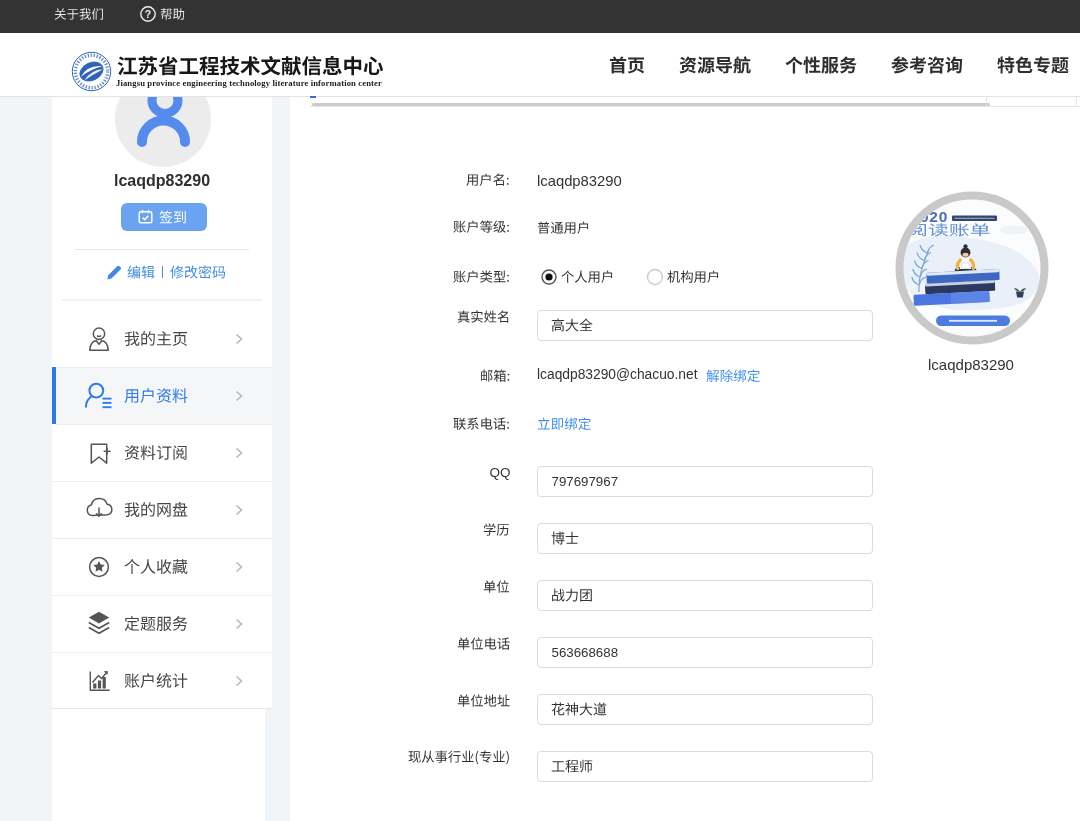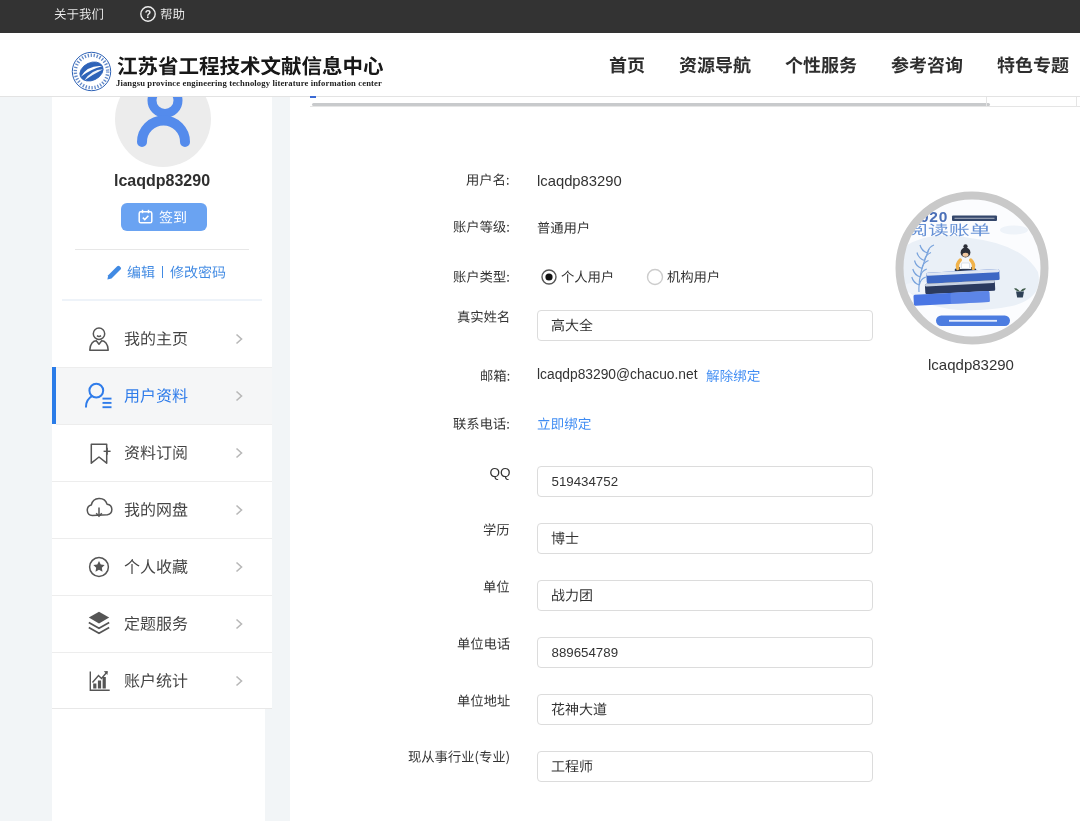--- a/index.html
+++ b/index.html
@@ -238,28 +238,28 @@
 <div style="position:absolute;left:537px;top:310px;width:336px;height:31px;background:#fff;border:1px solid #dcdcdc;border-radius:4px;"></div>
 <div style="position:absolute;left:537px;top:466px;width:336px;height:31px;background:#fff;border:1px solid #dcdcdc;border-radius:4px;"></div>
 <div style="position:absolute;left:537px;top:523px;width:336px;height:31px;background:#fff;border:1px solid #dcdcdc;border-radius:4px;"></div>
 <div style="position:absolute;left:537px;top:580px;width:336px;height:31px;background:#fff;border:1px solid #dcdcdc;border-radius:4px;"></div>
 <div style="position:absolute;left:537px;top:637px;width:336px;height:31px;background:#fff;border:1px solid #dcdcdc;border-radius:4px;"></div>
 <div style="position:absolute;left:537px;top:694px;width:336px;height:31px;background:#fff;border:1px solid #dcdcdc;border-radius:4px;"></div>
 <div style="position:absolute;left:537px;top:751px;width:336px;height:31px;background:#fff;border:1px solid #dcdcdc;border-radius:4px;"></div>
 <svg style="position:absolute;left:550.5px;top:314.8px;overflow:visible" width="42.0" height="21.0" viewBox="0 -15.40 42.0 21.00">
       <path d="M4 -7.8H10.1V-6.6H4ZM3 -8.6V-5.8H11.2V-8.6ZM6.2 -11.6 6.6 -10.3H0.8V-9.4H13.1V-10.3H7.7C7.6 -10.8 7.4 -11.3 7.2 -11.8ZM1.3 -5V1.1H2.4V-4.1H11.6V0C11.6 0.2 11.6 0.2 11.4 0.2C11.2 0.2 10.6 0.2 10 0.2C10.1 0.4 10.2 0.8 10.3 1C11.2 1 11.8 1 12.2 0.9C12.5 0.7 12.7 0.5 12.7 0V-5ZM3.9 -3.3V0.3H4.9V-0.4H9.9V-3.3ZM4.9 -2.5H8.9V-1.2H4.9ZM20.5 -11.7C20.4 -10.6 20.5 -9.2 20.2 -7.7H14.9V-6.7H20.1C19.5 -4 18.1 -1.3 14.6 0.2C14.9 0.4 15.2 0.8 15.4 1.1C18.8 -0.5 20.3 -3.2 21 -5.9C22.1 -2.7 23.9 -0.2 26.6 1.1C26.8 0.8 27.1 0.4 27.4 0.1C24.7 -1 22.9 -3.6 21.9 -6.7H27.2V-7.7H21.4C21.6 -9.2 21.6 -10.6 21.6 -11.7ZM34.9 -11.9C33.5 -9.7 30.9 -7.6 28.4 -6.5C28.6 -6.2 28.9 -5.9 29.1 -5.6C29.7 -5.9 30.2 -6.2 30.8 -6.6V-5.7H34.5V-3.5H30.8V-2.5H34.5V-0.2H29.1V0.7H41V-0.2H35.5V-2.5H39.3V-3.5H35.5V-5.7H39.3V-6.6C39.9 -6.2 40.4 -5.9 41 -5.6C41.1 -5.9 41.4 -6.2 41.7 -6.4C39.4 -7.6 37.3 -9.1 35.6 -11.1L35.8 -11.5ZM30.8 -6.6C32.4 -7.6 33.9 -8.9 35 -10.3C36.3 -8.8 37.7 -7.6 39.3 -6.6Z" fill="#333333"></path>
     </svg>
-<div style="position:absolute;left:551.5px;top:474.3px;font:normal 13.3px &quot;Liberation Sans&quot;, sans-serif;color:#333333;white-space:nowrap;">519434752</div>
+<div style="position:absolute;left:551.5px;top:474.3px;font:normal 13.3px &quot;Liberation Sans&quot;, sans-serif;color:#333333;white-space:nowrap;">797697967</div>
 <svg style="position:absolute;left:550.5px;top:527.7px;overflow:visible" width="28.0" height="21.0" viewBox="0 -15.40 28.0 21.00">
       <path d="M5.8 -1.6C6.5 -1.1 7.3 -0.3 7.6 0.3L8.4 -0.3C8 -0.9 7.2 -1.6 6.5 -2.1ZM5.5 -8.6V-3.8H6.4V-4.8H8.5V-3.9H9.5V-4.8H11.7V-3.8H12.7V-8.6H9.5V-9.4H13.4V-10.2H12.4L12.7 -10.7C12.3 -11 11.4 -11.5 10.8 -11.7L10.3 -11.1C10.8 -10.9 11.4 -10.5 11.9 -10.2H9.5V-11.8H8.5V-10.2H4.7V-9.4H8.5V-8.6ZM8.5 -6.3V-5.5H6.4V-6.3ZM9.5 -6.3H11.7V-5.5H9.5ZM8.5 -7H6.4V-7.8H8.5ZM9.5 -7V-7.8H11.7V-7ZM10.3 -4.2V-3.1H4.3V-2.2H10.3V0C10.3 0.2 10.3 0.2 10.1 0.2C9.9 0.2 9.2 0.2 8.5 0.2C8.6 0.5 8.8 0.8 8.8 1.1C9.8 1.1 10.4 1.1 10.8 1C11.2 0.8 11.3 0.6 11.3 0V-2.2H13.5V-3.1H11.3V-4.2ZM2.3 -11.8V-8.1H0.6V-7.1H2.3V1.1H3.3V-7.1H5V-8.1H3.3V-11.8ZM20.4 -11.7V-7.3H14.7V-6.3H20.4V-0.7H15.5V0.3H26.5V-0.7H21.5V-6.3H27.3V-7.3H21.5V-11.7Z" fill="#333333"></path>
     </svg>
 <svg style="position:absolute;left:550.5px;top:584.7px;overflow:visible" width="42.0" height="21.0" viewBox="0 -15.40 42.0 21.00">
       <path d="M10.7 -10.8C11.3 -10.2 11.9 -9.3 12.1 -8.7L12.9 -9.2C12.6 -9.7 12 -10.6 11.4 -11.2ZM1.1 -5.4V0.9H2.1V0.1H5.9V0.8H6.9V-5.4H4.3V-8.1H7.2V-9H4.3V-11.7H3.3V-5.4ZM2.1 -0.9V-4.5H5.9V-0.9ZM8.9 -11.7C8.9 -10.2 9 -8.8 9.1 -7.5L7.1 -7.3L7.3 -6.3L9.2 -6.6C9.4 -4.9 9.6 -3.4 9.9 -2.2C9 -1.2 8.1 -0.4 7 0.1C7.3 0.3 7.6 0.6 7.8 0.8C8.7 0.4 9.5 -0.3 10.2 -1.1C10.7 0.3 11.4 1.1 12.2 1.1C12.8 1.1 13.3 0.5 13.6 -1.7C13.4 -1.8 13 -2 12.8 -2.2C12.7 -0.8 12.5 -0.1 12.2 -0.1C11.7 -0.1 11.3 -0.8 11 -2C11.9 -3.2 12.7 -4.7 13.1 -6.1L12.3 -6.6C12 -5.4 11.4 -4.2 10.7 -3.2C10.4 -4.2 10.3 -5.4 10.1 -6.8L13.4 -7.2L13.2 -8.1L10.1 -7.7C10 -8.9 9.9 -10.3 9.9 -11.7ZM19.7 -11.7V-9.3V-8.7H15.2V-7.6H19.7C19.5 -5 18.6 -1.9 14.7 0.4C15 0.5 15.4 0.9 15.6 1.2C19.6 -1.3 20.6 -4.7 20.8 -7.6H25.6C25.3 -2.7 25 -0.7 24.5 -0.2C24.3 -0 24.1 0 23.8 0C23.5 0 22.6 -0 21.6 -0.1C21.8 0.2 22 0.7 22 1C22.9 1 23.8 1.1 24.2 1C24.8 1 25.1 0.9 25.4 0.4C26.1 -0.3 26.3 -2.4 26.7 -8.1C26.7 -8.3 26.7 -8.7 26.7 -8.7H20.8V-9.3V-11.7ZM29.2 -11.1V1.1H30.3V0.5H39.7V1.1H40.8V-11.1ZM30.3 -0.4V-10.2H39.7V-0.4ZM35.7 -9.6V-7.8H31.2V-6.9H35.4C34.2 -5.3 32.5 -3.9 31 -3.1C31.2 -2.9 31.5 -2.6 31.6 -2.4C33 -3.1 34.5 -4.3 35.7 -5.7V-2.4C35.7 -2.2 35.7 -2.2 35.5 -2.2C35.3 -2.2 34.7 -2.2 34 -2.2C34.2 -1.9 34.3 -1.5 34.4 -1.2C35.3 -1.2 35.9 -1.2 36.2 -1.4C36.6 -1.6 36.7 -1.8 36.7 -2.4V-6.9H38.9V-7.8H36.7V-9.6Z" fill="#333333"></path>
     </svg>
-<div style="position:absolute;left:551.5px;top:645.3px;font:normal 13.3px &quot;Liberation Sans&quot;, sans-serif;color:#333333;white-space:nowrap;">889654789</div>
+<div style="position:absolute;left:551.5px;top:645.3px;font:normal 13.3px &quot;Liberation Sans&quot;, sans-serif;color:#333333;white-space:nowrap;">563668688</div>
 <svg style="position:absolute;left:550.5px;top:698.8px;overflow:visible" width="56.0" height="21.0" viewBox="0 -15.40 56.0 21.00">
       <path d="M11.9 -6.8C11 -6 9.7 -5.2 8.4 -4.5V-7.8H7.3V-4C6.6 -3.6 5.8 -3.3 5.1 -3C5.3 -2.8 5.5 -2.5 5.5 -2.2L7.3 -3V-0.8C7.3 0.5 7.7 0.9 9.1 0.9C9.4 0.9 11.4 0.9 11.7 0.9C13 0.9 13.3 0.3 13.4 -1.8C13.1 -1.9 12.7 -2.1 12.5 -2.3C12.4 -0.5 12.3 -0.1 11.6 -0.1C11.2 -0.1 9.5 -0.1 9.2 -0.1C8.5 -0.1 8.4 -0.2 8.4 -0.8V-3.5C10 -4.2 11.5 -5.1 12.7 -5.9ZM4.3 -7.9C3.5 -6.2 2.1 -4.6 0.7 -3.6C1 -3.5 1.4 -3.1 1.6 -2.9C2.1 -3.3 2.5 -3.8 3 -4.3V1.1H4.1V-5.6C4.5 -6.2 5 -6.9 5.3 -7.6ZM8.8 -11.8V-10.4H5.3V-11.8H4.2V-10.4H0.8V-9.4H4.2V-8.2H5.3V-9.4H8.8V-8.1H9.9V-9.4H13.1V-10.4H9.9V-11.8ZM16.2 -11.3C16.7 -10.7 17.2 -9.9 17.4 -9.4L18.3 -10C18 -10.5 17.5 -11.2 17 -11.7ZM21 -5.7H22.9V-3.7H21ZM21 -6.7V-8.6H22.9V-6.7ZM25.9 -5.7V-3.7H23.9V-5.7ZM25.9 -6.7H23.9V-8.6H25.9ZM22.9 -11.8V-9.5H20V-2.1H21V-2.8H22.9V1.1H23.9V-2.8H25.9V-2.2H27V-9.5H23.9V-11.8ZM14.7 -9.4V-8.4H18.3C17.4 -6.6 15.9 -5 14.4 -4C14.6 -3.8 14.8 -3.3 14.9 -3C15.5 -3.4 16.1 -3.9 16.7 -4.5V1.1H17.6V-5C18.2 -4.4 18.8 -3.6 19.1 -3.2L19.7 -4C19.4 -4.4 18.4 -5.4 17.8 -6C18.5 -6.9 19.1 -7.9 19.5 -9L19 -9.4L18.8 -9.4ZM34.5 -11.7C34.4 -10.6 34.5 -9.2 34.2 -7.7H28.9V-6.7H34.1C33.5 -4 32.1 -1.3 28.6 0.2C28.9 0.4 29.2 0.8 29.4 1.1C32.8 -0.5 34.3 -3.2 35 -5.9C36.1 -2.7 37.9 -0.2 40.6 1.1C40.8 0.8 41.1 0.4 41.4 0.1C38.7 -1 36.9 -3.6 35.9 -6.7H41.2V-7.7H35.4C35.6 -9.2 35.6 -10.6 35.6 -11.7ZM42.9 -10.7C43.6 -10 44.5 -9 44.9 -8.3L45.8 -8.9C45.3 -9.6 44.5 -10.5 43.7 -11.2ZM48.4 -5.2H53.1V-4H48.4ZM48.4 -3.2H53.1V-2.1H48.4ZM48.4 -7.1H53.1V-5.9H48.4ZM47.4 -7.9V-1.2H54.1V-7.9H50.7C50.9 -8.2 51.1 -8.6 51.2 -9H55.3V-9.9H52.6C53 -10.4 53.3 -10.9 53.7 -11.5L52.6 -11.8C52.4 -11.2 52 -10.5 51.6 -9.9H49L49.7 -10.2C49.5 -10.7 49.1 -11.4 48.7 -11.8L47.8 -11.4C48.2 -11 48.6 -10.3 48.7 -9.9H46.4V-9H50.1C50 -8.7 49.9 -8.2 49.7 -7.9ZM45.7 -6.8H42.7V-5.8H44.7V-1.4C44 -1.2 43.3 -0.6 42.6 0.1L43.2 1C44 0.1 44.7 -0.7 45.2 -0.7C45.5 -0.7 45.9 -0.2 46.5 0.1C47.5 0.6 48.7 0.8 50.4 0.8C51.7 0.8 54.2 0.7 55.2 0.6C55.2 0.4 55.4 -0.1 55.5 -0.4C54.1 -0.2 52 -0.1 50.4 -0.1C48.9 -0.1 47.7 -0.2 46.8 -0.7C46.3 -1 45.9 -1.3 45.7 -1.4Z" fill="#333333"></path>
     </svg>
 <svg style="position:absolute;left:550.5px;top:755.7px;overflow:visible" width="42.0" height="21.0" viewBox="0 -15.40 42.0 21.00">
       <path d="M0.7 -1V0H13.3V-1H7.5V-9.1H12.6V-10.2H1.5V-9.1H6.4V-1ZM21.4 -10.3H25.7V-7.7H21.4ZM20.5 -11.2V-6.8H26.7V-11.2ZM20.3 -2.9V-2H23V-0.2H19.3V0.7H27.5V-0.2H24.1V-2H26.9V-2.9H24.1V-4.6H27.2V-5.5H19.9V-4.6H23V-2.9ZM19.1 -11.6C18 -11.1 16.2 -10.7 14.6 -10.4C14.7 -10.2 14.9 -9.8 14.9 -9.6C15.6 -9.7 16.3 -9.8 17 -10V-7.8H14.7V-6.8H16.8C16.3 -5.2 15.3 -3.4 14.4 -2.4C14.6 -2.2 14.8 -1.7 14.9 -1.4C15.7 -2.3 16.4 -3.7 17 -5.1V1.1H18V-4.9C18.5 -4.4 19 -3.6 19.3 -3.2L19.9 -4C19.6 -4.4 18.4 -5.6 18 -6V-6.8H19.8V-7.8H18V-10.2C18.7 -10.4 19.3 -10.5 19.8 -10.8ZM31.6 -11.7V-6.1C31.6 -3.6 31.3 -1.3 29.4 0.4C29.6 0.6 30 0.9 30.2 1.1C32.3 -0.8 32.5 -3.4 32.5 -6.1V-11.7ZM29.3 -10.2V-3.4H30.3V-10.2ZM33.9 -8.3V-0.9H34.8V-7.4H36.7V1.1H37.7V-7.4H39.8V-2.1C39.8 -2 39.7 -1.9 39.5 -1.9C39.4 -1.9 38.9 -1.9 38.4 -1.9C38.5 -1.7 38.7 -1.3 38.7 -1C39.5 -1 40 -1 40.3 -1.2C40.6 -1.3 40.7 -1.6 40.7 -2.1V-8.3H37.7V-10.1H41.3V-11H33.4V-10.1H36.7V-8.3Z" fill="#333333"></path>
     </svg>
 <svg style="position:absolute;left:890px;top:186px" width="166" height="166" viewBox="0 0 166 166">
 <defs>
         <clipPath id="bc">
           <circle cx="82" cy="82" r="70"></circle>

